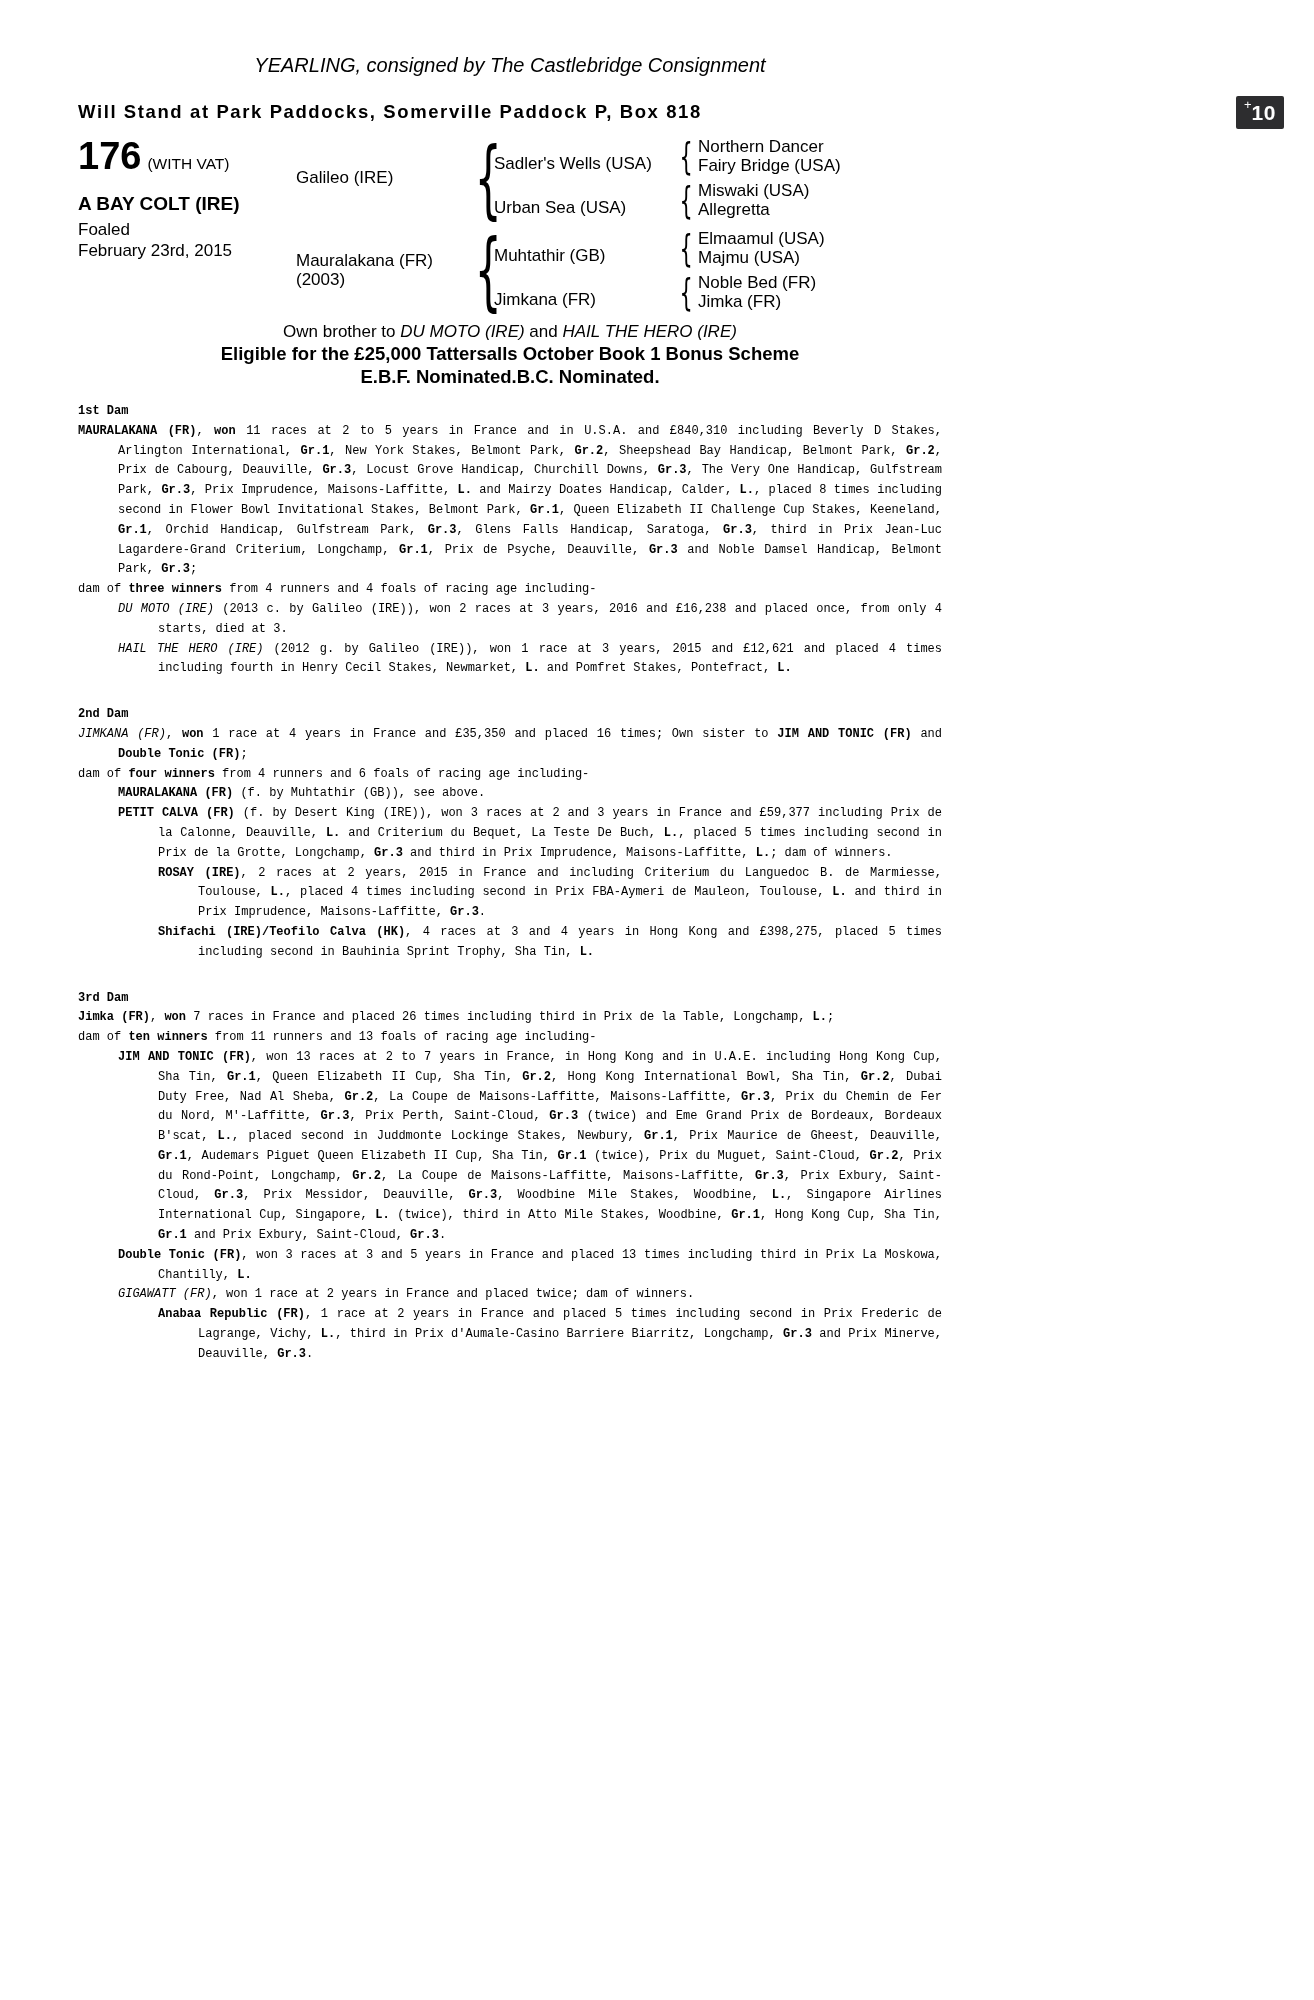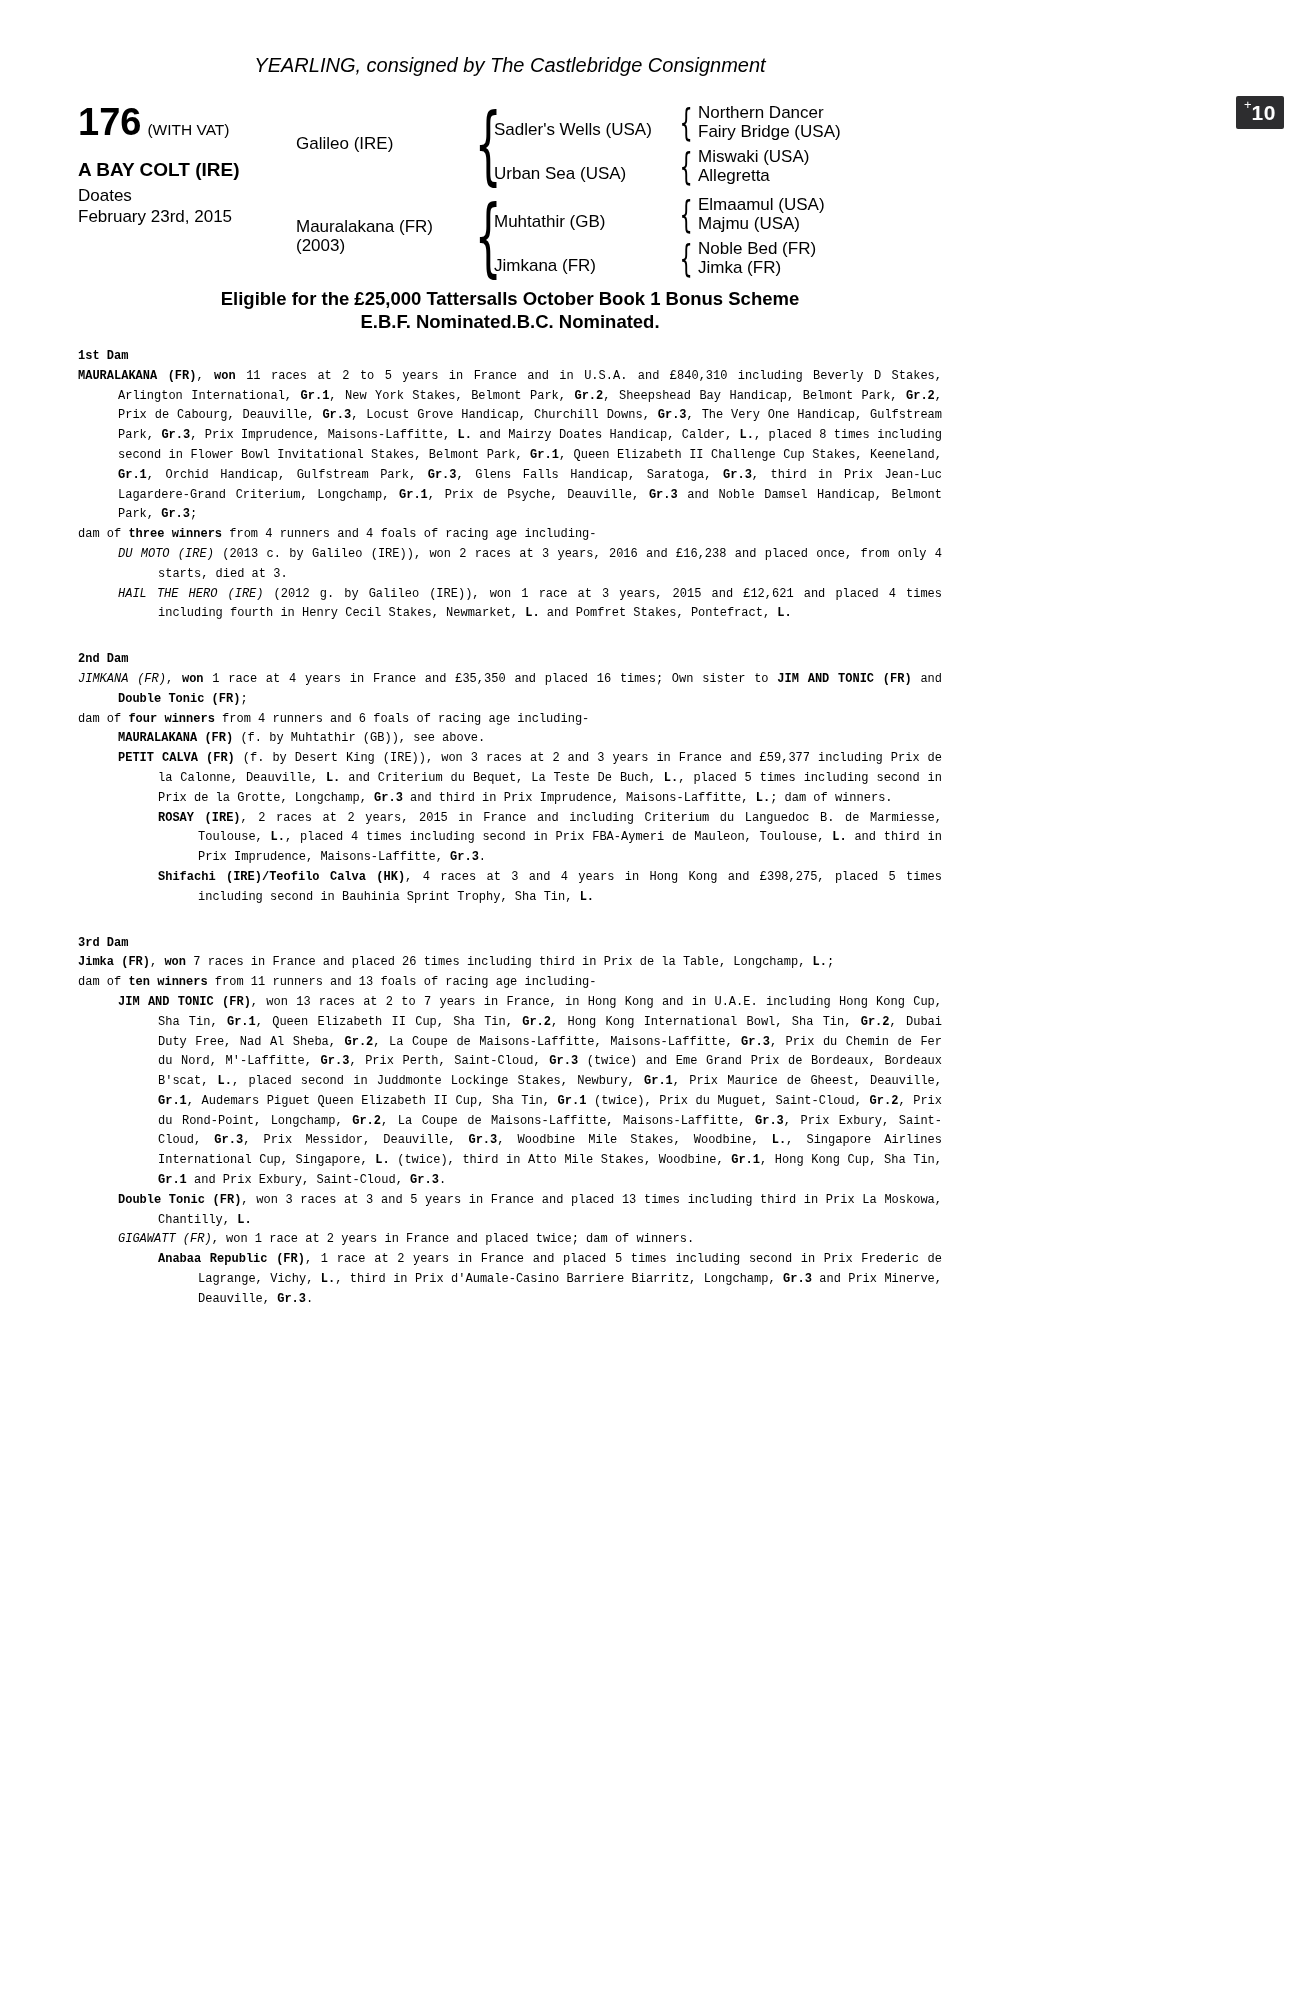--- a/index.html
+++ b/index.html
@@ -57,29 +57,30 @@
 
   <div class="badge">
     <span class="plus">+</span>
       <span class="num">10</span>
   </div>
 
   <div class="content">
 
     <div class="consignor">YEARLING, consigned by The Castlebridge Consignment</div>
 
+    <div class="stand">Will Stand at Park Paddocks, Somerville Paddock P, Box 818</div>
 
     <div class="ped">
       <div class="lot-info">
         <div class="lot-line">
           <span class="lot-number">176</span>
           <span class="vat">(WITH VAT)</span>
         </div>
         <div class="horse-desc">A BAY COLT (IRE)</div>
-        <div class="foaled">Doates</div>
+        <div class="foaled">Foaled</div>
         <div class="foaled-date">February 23rd, 2015</div>
       </div>
 
       <div class="tree">
         <div class="half">
           <div class="g1name">Galileo (IRE)</div>
           <div class="brace blg">{</div>
           <div class="kids">
             <div class="g2node">
               <div class="g2name">Sadler's Wells (USA)</div>
@@ -122,20 +123,21 @@
                 <div>Noble Bed (FR)</div>
                 <div>Jimka (FR)</div>
               </div>
             </div>
           </div>
         </div>
       </div>
     </div>
 
     <div class="centerblk">
+      <div class="ownbro"><span>Own brother to </span><span class="i">DU MOTO (IRE)</span><span> and </span><span class="i">HAIL THE HERO (IRE)</span></div>
       <div class="bonus">Eligible for the £25,000 Tattersalls October Book 1 Bonus Scheme</div>
       <div class="nominated">
         <span>E.B.F. Nominated.</span>
         <span>B.C. Nominated.</span>
       </div>
     </div>
 
     <div class="dams" id="dams">
         <div class="dam-section">
           <div class="dam-heading">1st Dam</div>

